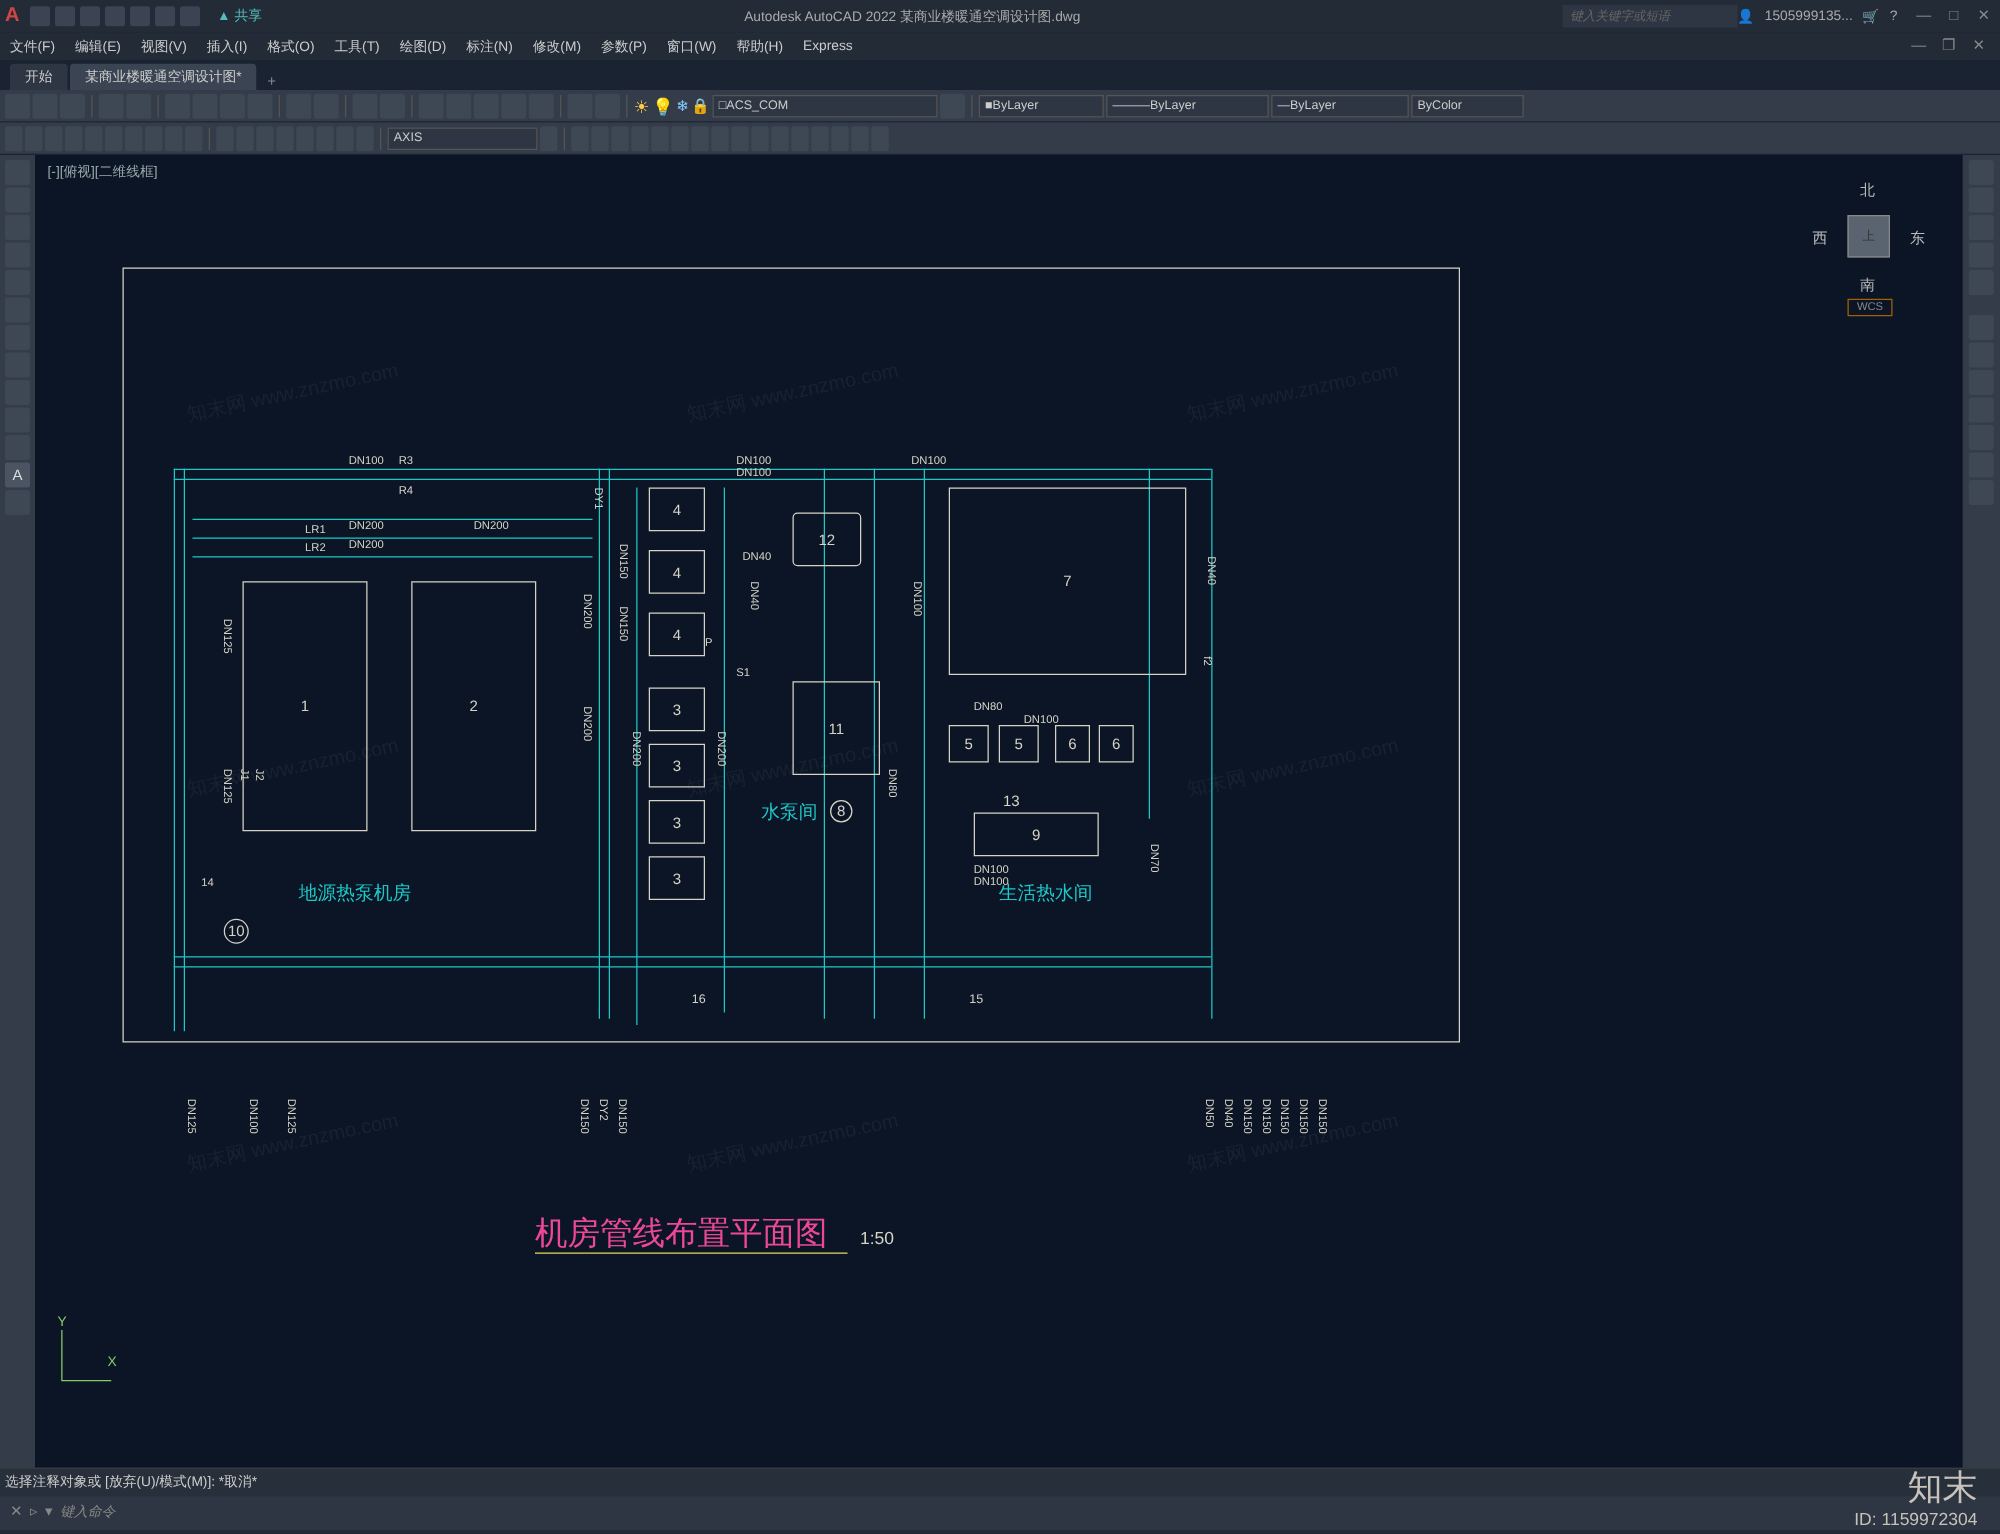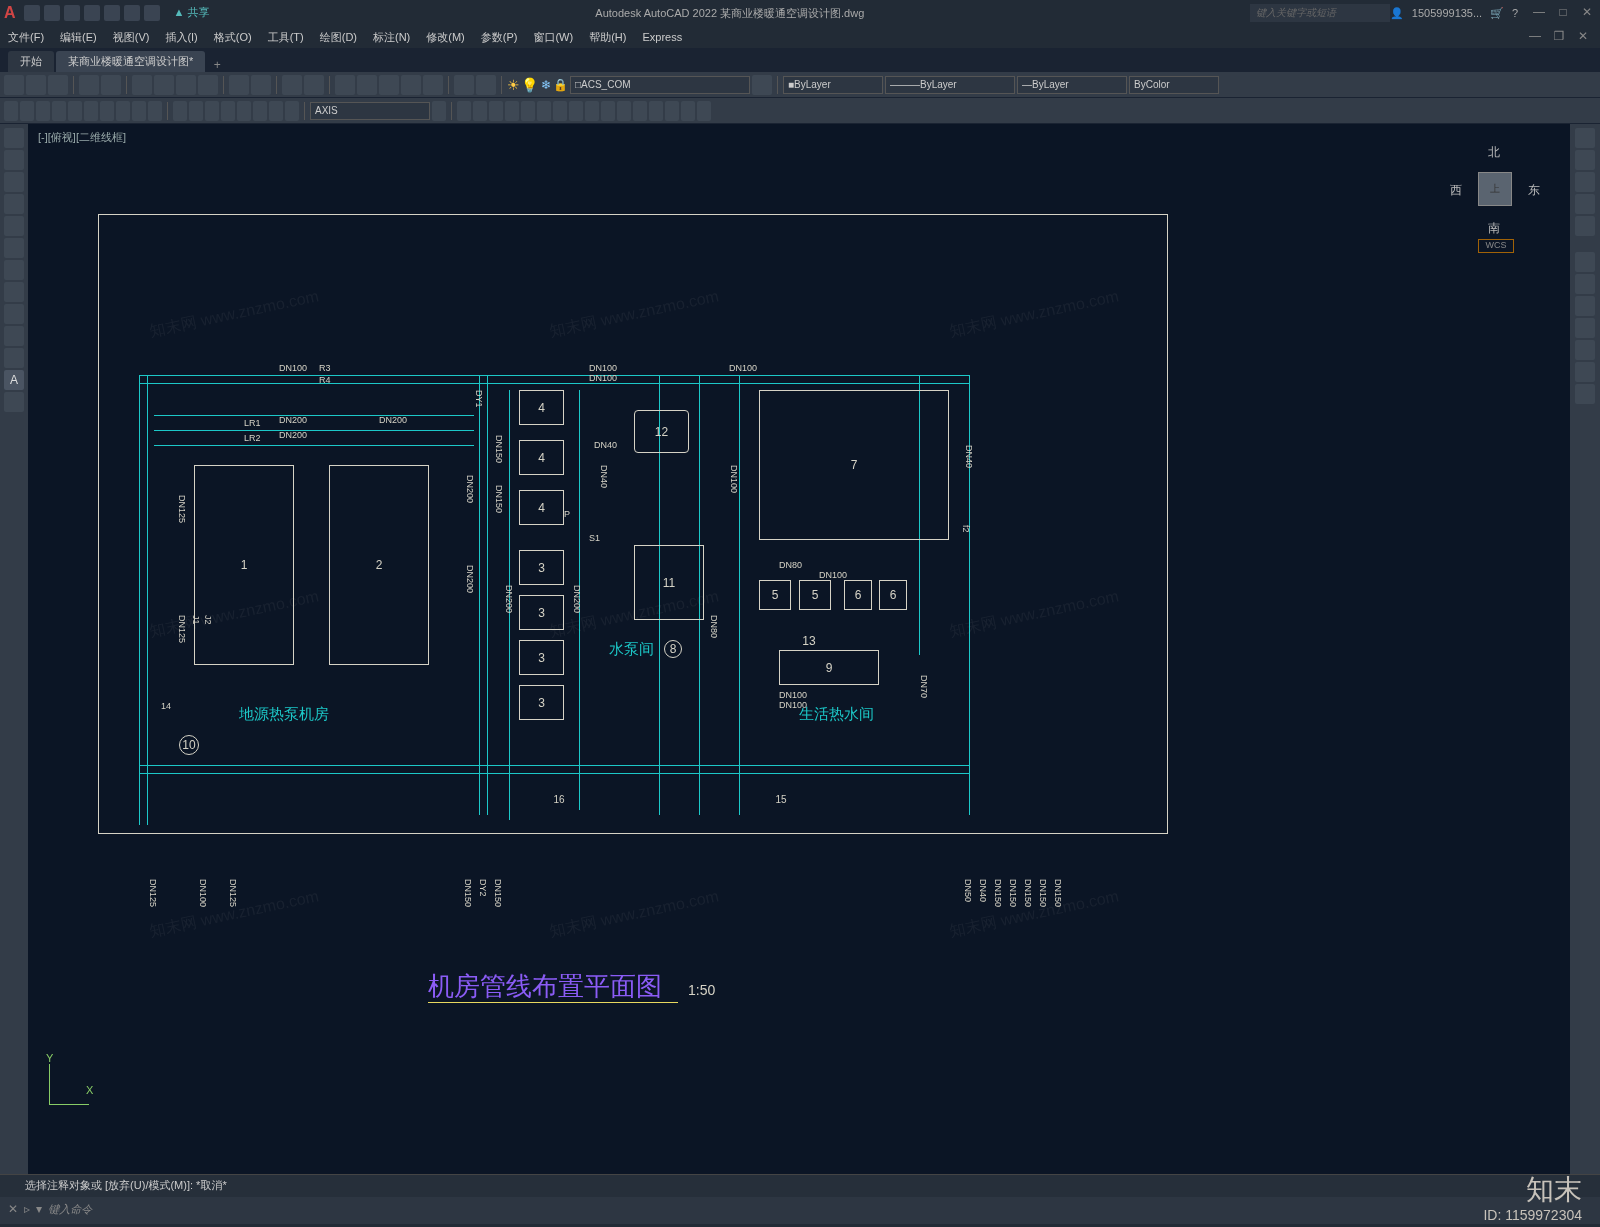--- a/index.html
+++ b/index.html
@@ -50,33 +50,33 @@
 .viewcube-box { position: absolute; top: 28px; left: 28px; width: 34px; height: 34px; background: #5a6470; border: 1px solid #888; display: flex; align-items: center; justify-content: center; color: #333; font-size: 10px; }
 .wcs { position: absolute; top: 95px; left: 28px; width: 36px; height: 14px; border: 1px solid #a16207; color: #888; font-size: 9px; text-align: center; }
 
 
 .drawing { position: absolute; top: 90px; left: 70px; width: 1070px; height: 620px; border: 1px solid #d6d3c6; }
 .dn-label { position: absolute; color: #d6d3c6; font-size: 9px; }
 .dn-label.v { writing-mode: vertical-rl; }
 .pipe { position: absolute; background: #1cc8c8; }
 .block { position: absolute; border: 1px solid #d6d3c6; display: flex; align-items: center; justify-content: center; color: #d6d3c6; font-size: 12px; }
 .room-label { position: absolute; color: #1cc8c8; font-size: 15px; }
-.title-text { position: absolute; color: #8b5cf6; font-size: 26px; }
+.title-text { position: absolute; color: #ec4899; font-size: 26px; }
 .scale-text { position: absolute; color: #d6d3c6; font-size: 14px; }
 
 
 .ucs { position: absolute; left: 18px; bottom: 110px; }
 .ucs-y { color: #88cc66; font-size: 11px; }
 .ucs-x { color: #88cc66; font-size: 11px; position: absolute; left: 40px; top: 32px; }
 .ucs-line-y { position: absolute; width: 1px; height: 40px; background: #88cc66; left: 3px; top: 12px; }
 .ucs-line-x { position: absolute; width: 40px; height: 1px; background: #88cc66; left: 3px; top: 52px; }
 
 
 .cmd-area { height: 50px; background: #2d3642; border-top: 1px solid #444; }
-.cmd-history { height: 22px; padding: 3px 25px; color: #ccc; font-size: 11px; background: #262f3a; }
+.cmd-history { height: 22px; padding: 3px 4px; color: #ccc; font-size: 11px; background: #262f3a; }
 .cmd-input { height: 24px; display: flex; align-items: center; padding: 0 8px; gap: 6px; }
 .cmd-prompt { color: #888; font-size: 12px; }
 .cmd-text { color: #888; font-size: 11px; font-style: italic; }
 
 
 .status-bar { height: 24px; background: #222b36; display: flex; align-items: center; padding: 0 8px; gap: 4px; }
 .status-tab { padding: 2px 10px; font-size: 11px; color: #ccc; background: #2d3642; }
 .status-tab.active { background: #3a6; color: #fff; }
 
 .watermark { position: absolute; color: rgba(180,180,180,0.08); font-size: 16px; pointer-events: none; transform: rotate(-12deg); }
@@ -316,21 +316,21 @@
       <div class="dn-label v" style="left:500px;top:250px">DN40</div>
       <div class="dn-label v" style="left:865px;top:230px">DN40</div>
       <div class="dn-label v" style="left:610px;top:400px">DN80</div>
       <div class="dn-label" style="left:680px;top:345px">DN80</div>
       <div class="dn-label" style="left:680px;top:475px">DN100</div>
       <div class="dn-label" style="left:680px;top:485px">DN100</div>
       <div class="dn-label" style="left:720px;top:355px">DN100</div>
       <div class="dn-label" style="left:145px;top:203px">LR1</div>
       <div class="dn-label" style="left:145px;top:218px">LR2</div>
       <div class="dn-label" style="left:220px;top:148px">R3</div>
-      <div class="dn-label" style="left:220px;top:160px">R4</div>
+      <div class="dn-label" style="left:220px;top:172px">R4</div>
       <div class="dn-label v" style="left:375px;top:175px">DY1</div>
       <div class="dn-label v" style="left:366px;top:260px">DN200</div>
       <div class="dn-label v" style="left:366px;top:350px">DN200</div>
       <div class="dn-label v" style="left:405px;top:370px">DN200</div>
       <div class="dn-label v" style="left:473px;top:370px">DN200</div>
       <div class="dn-label v" style="left:630px;top:250px">DN100</div>
       <div class="dn-label v" style="left:820px;top:460px">DN70</div>
       <div class="dn-label v" style="left:862px;top:310px">f2</div>
       <div class="dn-label" style="left:490px;top:318px">S1</div>
       <div class="dn-label" style="left:465px;top:294px">P</div>

